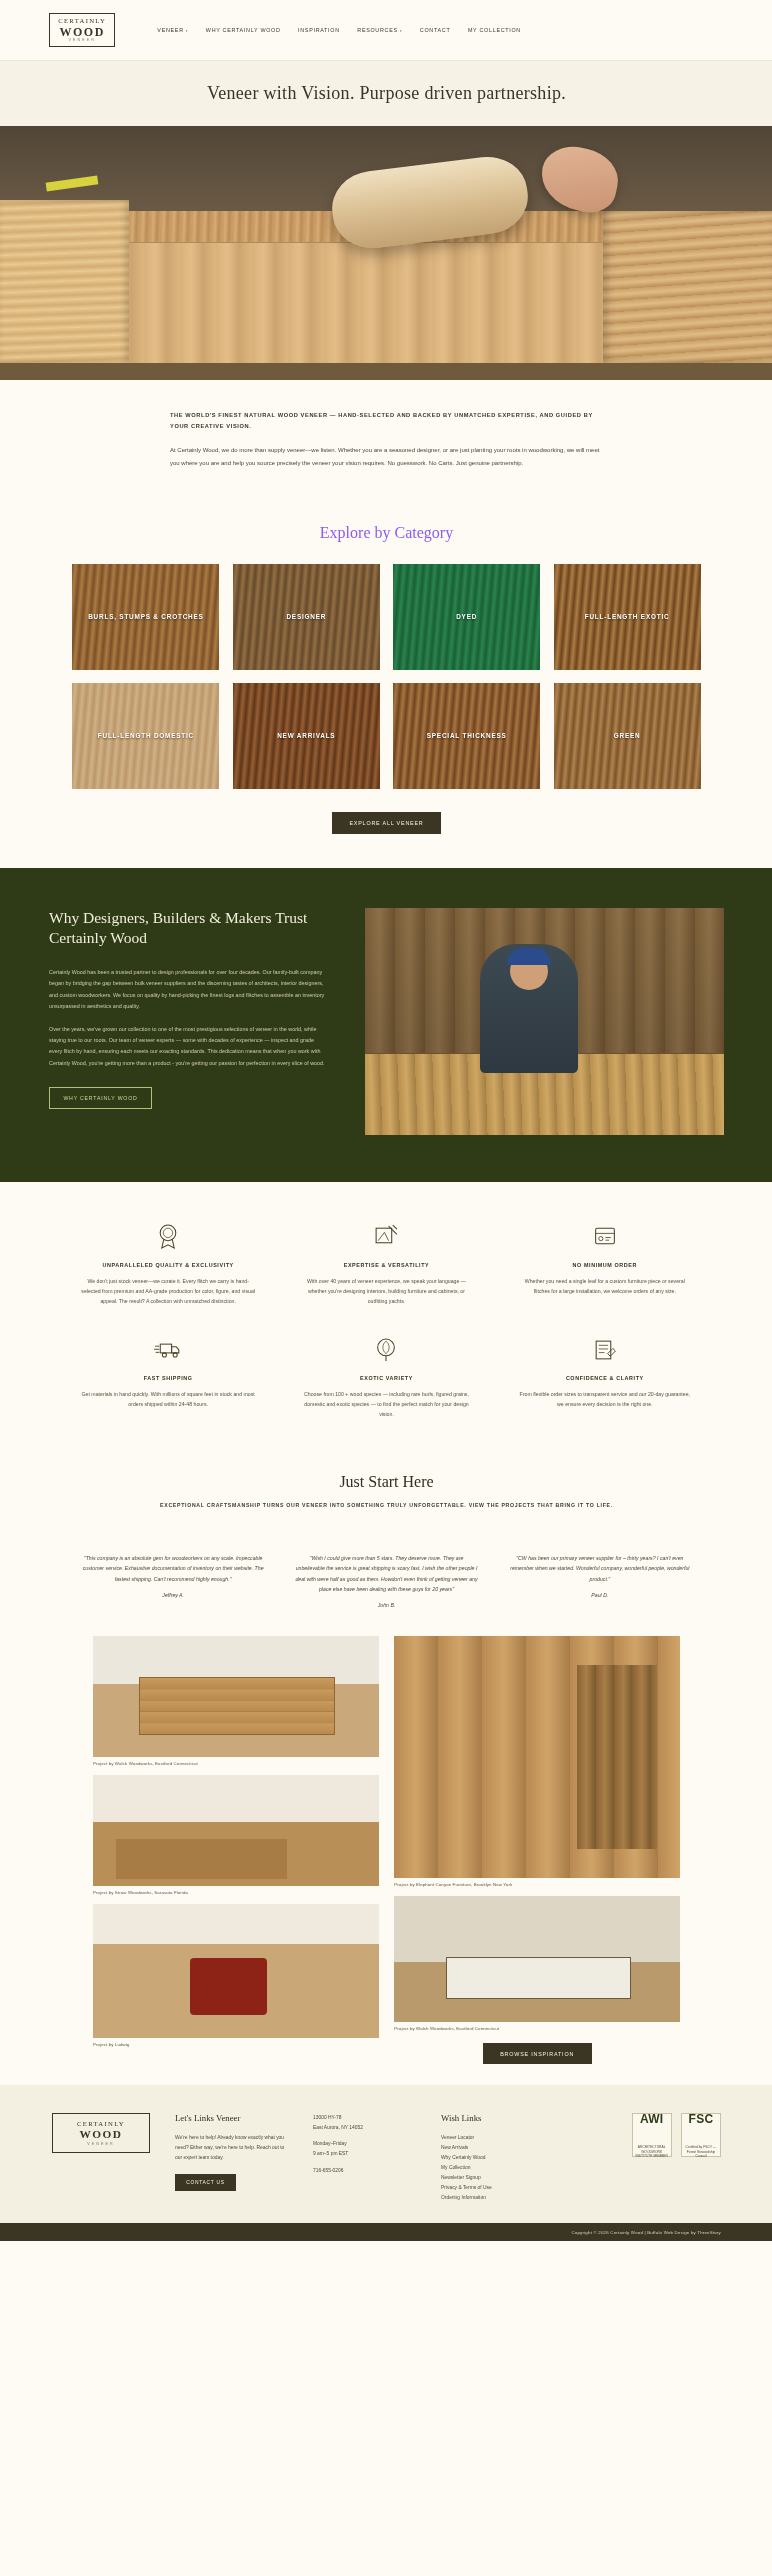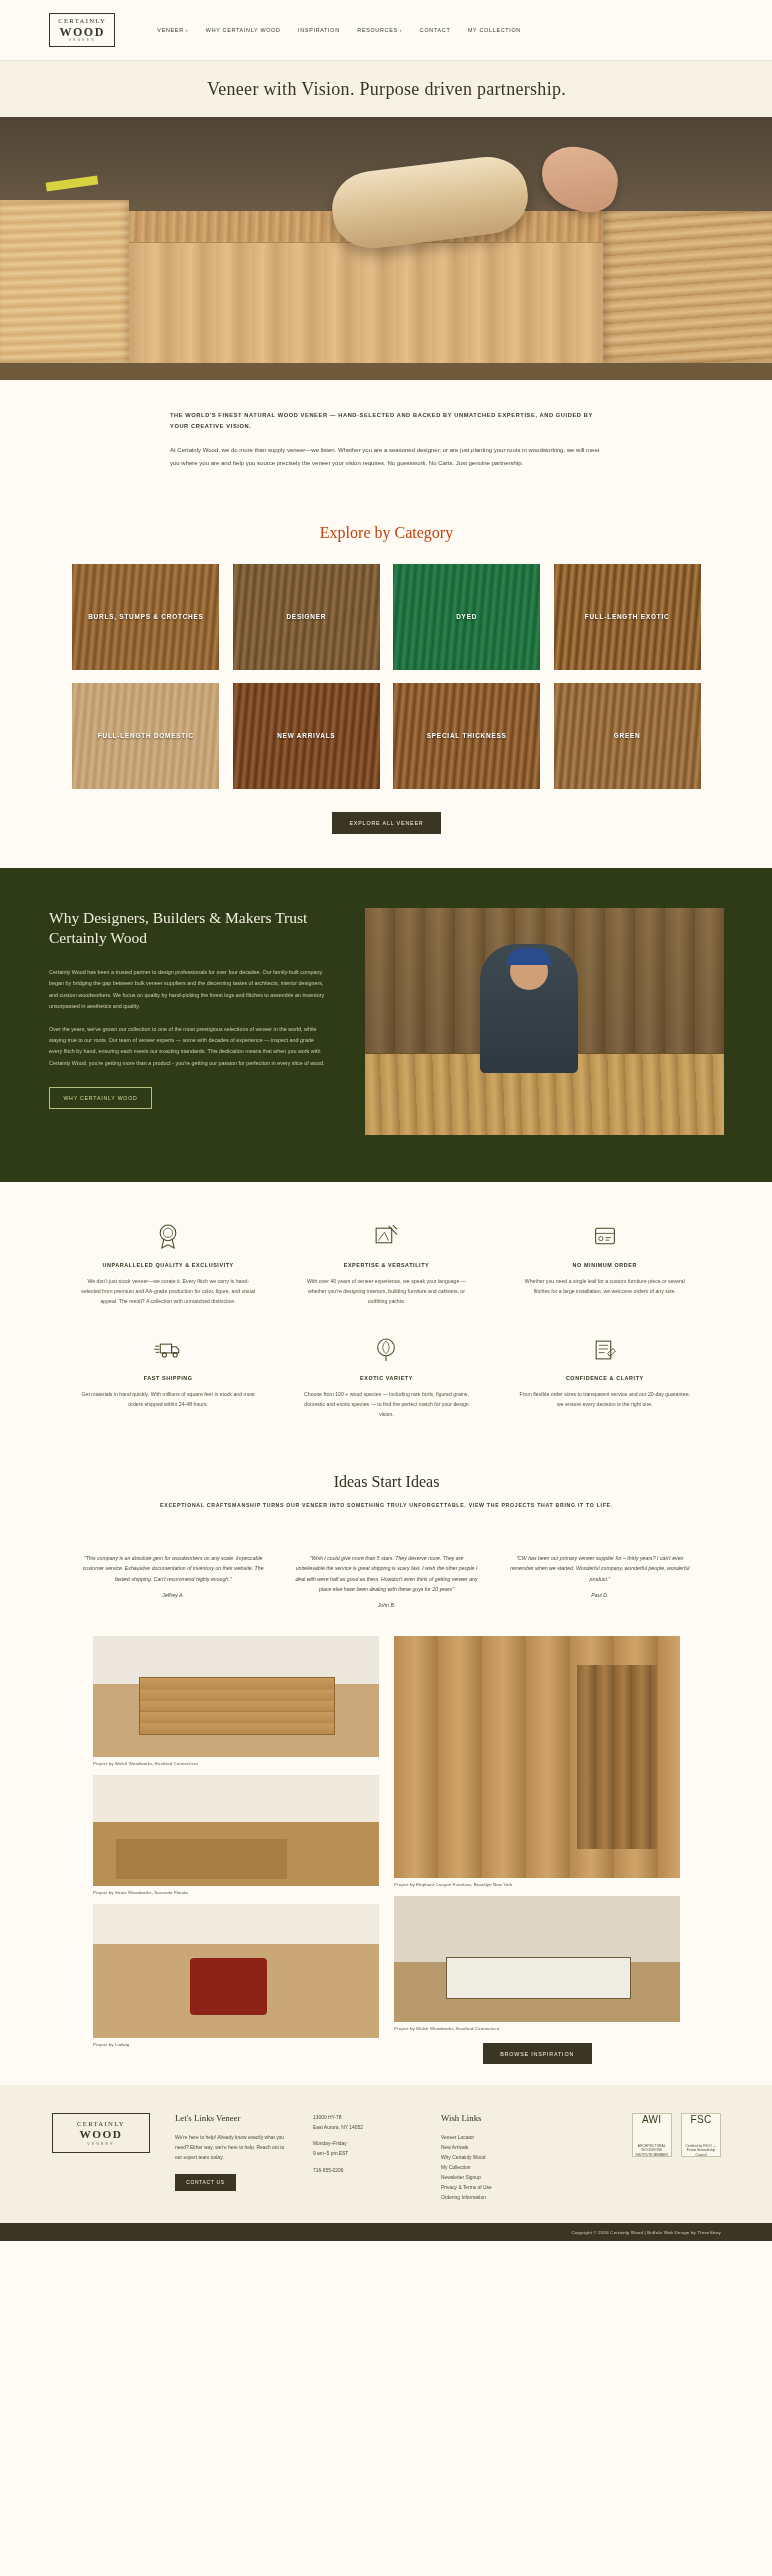--- a/index.html
+++ b/index.html
@@ -50,21 +50,21 @@
   
   .hero {
     position: relative;
     background: #8a6a3f;
     height: 319px;
     overflow: hidden;
   }
   .hero-band {
     position: absolute;
     top: 0; left: 0; right: 0;
-    height: 56px;
+    height: 65px;
     background: #f6f2e6;
     display: flex;
     align-items: center;
     justify-content: center;
     z-index: 4;
   }
   .hero-band h1 {
     font-family: "Liberation Serif", serif;
     font-size: 18px;
     font-weight: normal;
@@ -144,21 +144,21 @@
     line-height: 2.1;
     color: #4c4638;
   }
 
   
   .cats { background: #fdfbf4; padding: 18.5px 0 34px 0; text-align: center; }
   .cats h2 {
     font-family: "Liberation Serif", serif;
     font-size: 16px;
     font-weight: normal;
-    color: #c2410c;
+    color: #8b5cf6;
     margin-bottom: 21.6px;
   }
   .cat-grid {
     display: grid;
     grid-template-columns: repeat(4, 147px);
     gap: 13.4px;
     justify-content: center;
   }
   .cat-tile {
     height: 106px;
@@ -462,21 +462,21 @@
   .f-badges { margin-left: auto; display: flex; gap: 9.3px; align-items: flex-start;}
   .badge {
     width: 40px; height: 44px;
     border: 0.5px solid #c9c2a9;
     display: flex; flex-direction: column;
     align-items: center; justify-content: center;
     font-size: 3.3px; color: #4f4937; text-align: center; line-height: 1.4;
     background: #fbf8ee;
     padding: 2.6px;
   }
-  .badge .mark { font-size: 10px; font-weight: normal; color: #2f3b17; margin-bottom: 17px; letter-spacing:0.3px;}
+  .badge .mark { font-size: 12px; font-weight: bold; color: #2f3b17; margin-bottom: 17px; letter-spacing:0.3px;}
   .contact-btn {
     margin-top: 10.3px;
     display: inline-block;
     background: #3b3524;
     color: #f5f0e1;
     font-size: 4.9px;
     letter-spacing: 0.7px;
     padding: 6.2px 11.3px;
     text-transform: uppercase;
     border: none; cursor: pointer;
@@ -669,21 +669,21 @@
             </svg>
         </div>
         <h3>CONFIDENCE &amp; CLARITY</h3>
         <p>From flexible order sizes to transparent service and our 20-day guarantee, we ensure every decision is the right one.</p>
       </div>
 
     </div>
   </div>
 
   <div class="ideas">
-    <h2>Ideas Start Ideas</h2>
+    <h2>Just Start Here</h2>
     <div class="sub">EXCEPTIONAL CRAFTSMANSHIP TURNS OUR VENEER INTO SOMETHING TRULY UNFORGETTABLE. VIEW THE PROJECTS THAT BRING IT TO LIFE.</div>
   </div>
 
   <div class="testis">
     <div class="testi">
       <div class="quote">"This company is an absolute gem for woodworkers on any scale. Impeccable customer service. Exhaustive documentation of inventory on their website. The fastest shipping. Can't recommend highly enough."</div>
       <div class="who">Jeffrey A.</div>
     </div>
     <div class="testi">
       <div class="quote">"Wish I could give more than 5 stars. They deserve more. They are unbelievable the service is great shipping is scary fast. I wish the other people I deal with were half as good as them. Howdon't even think of getting veneer any place else have been dealing with these guys for 20 years"</div>

